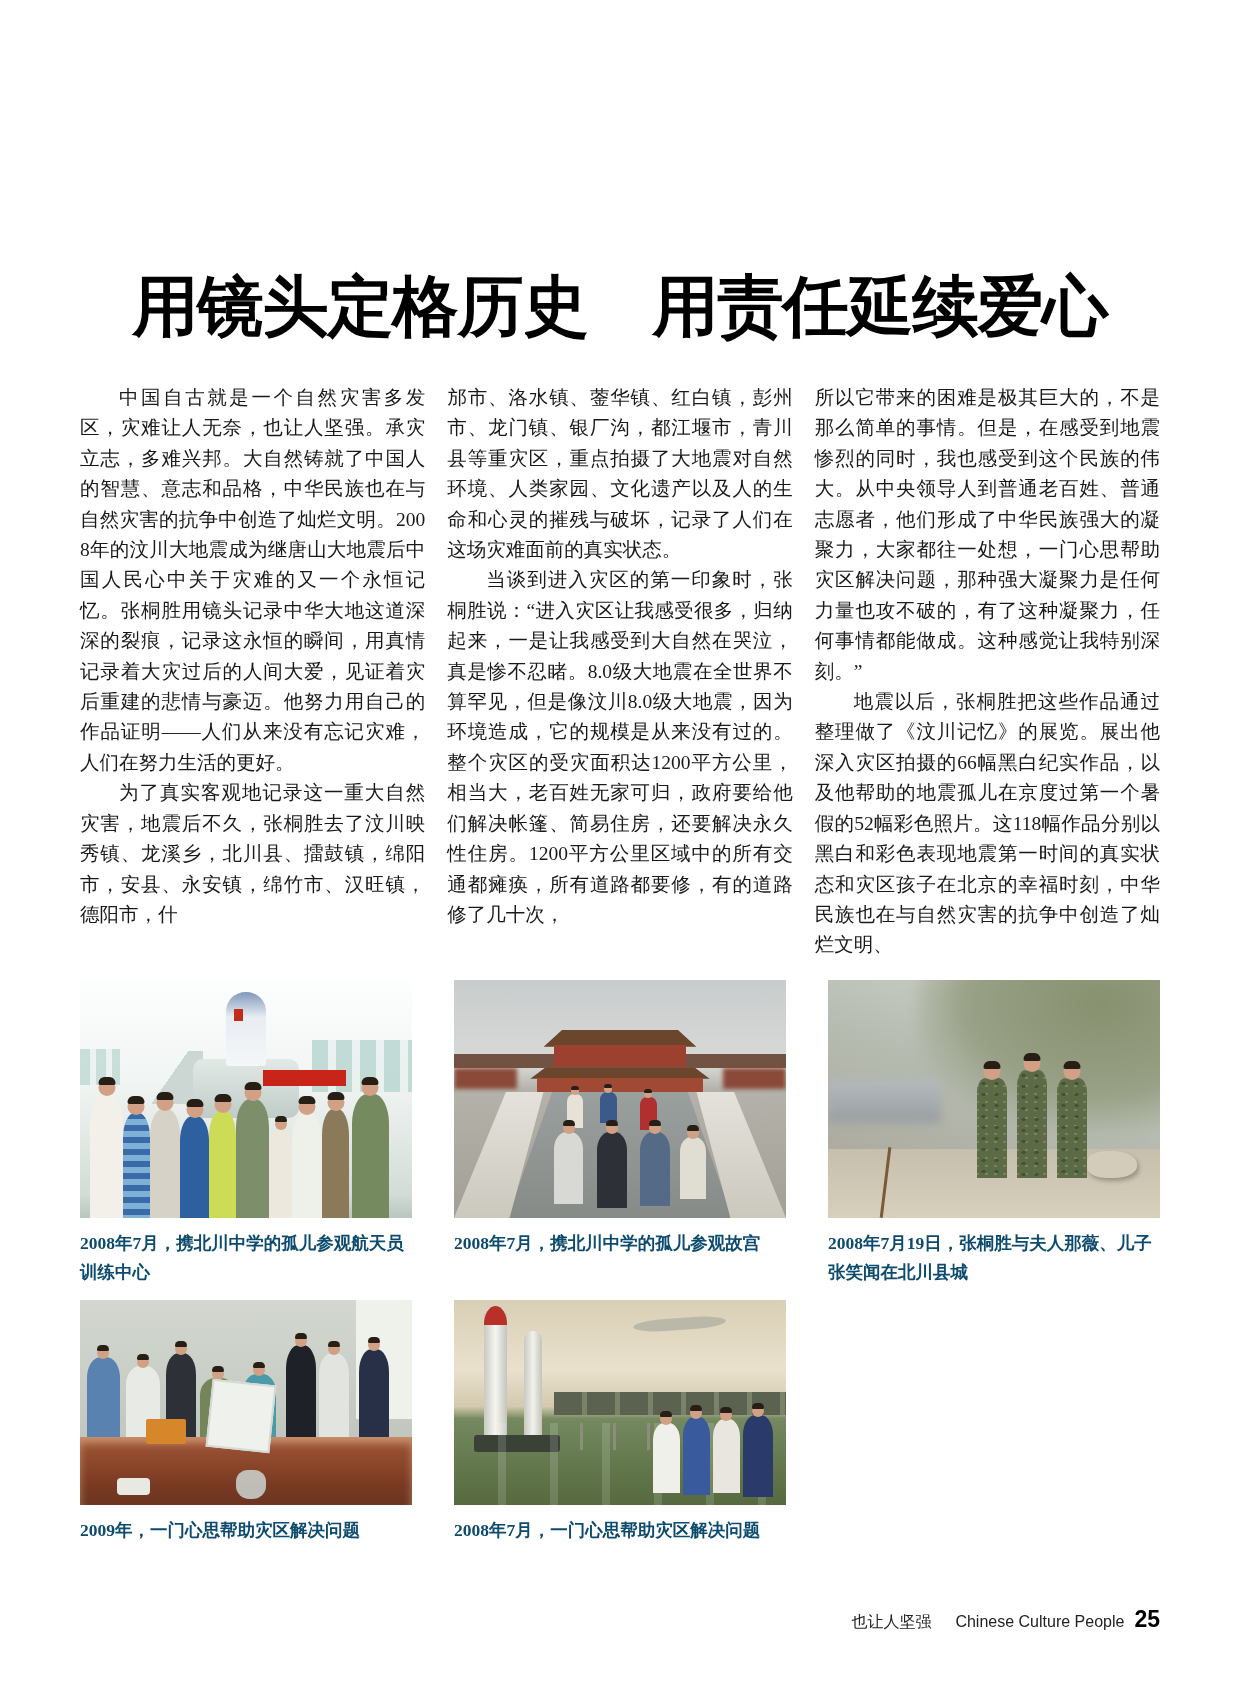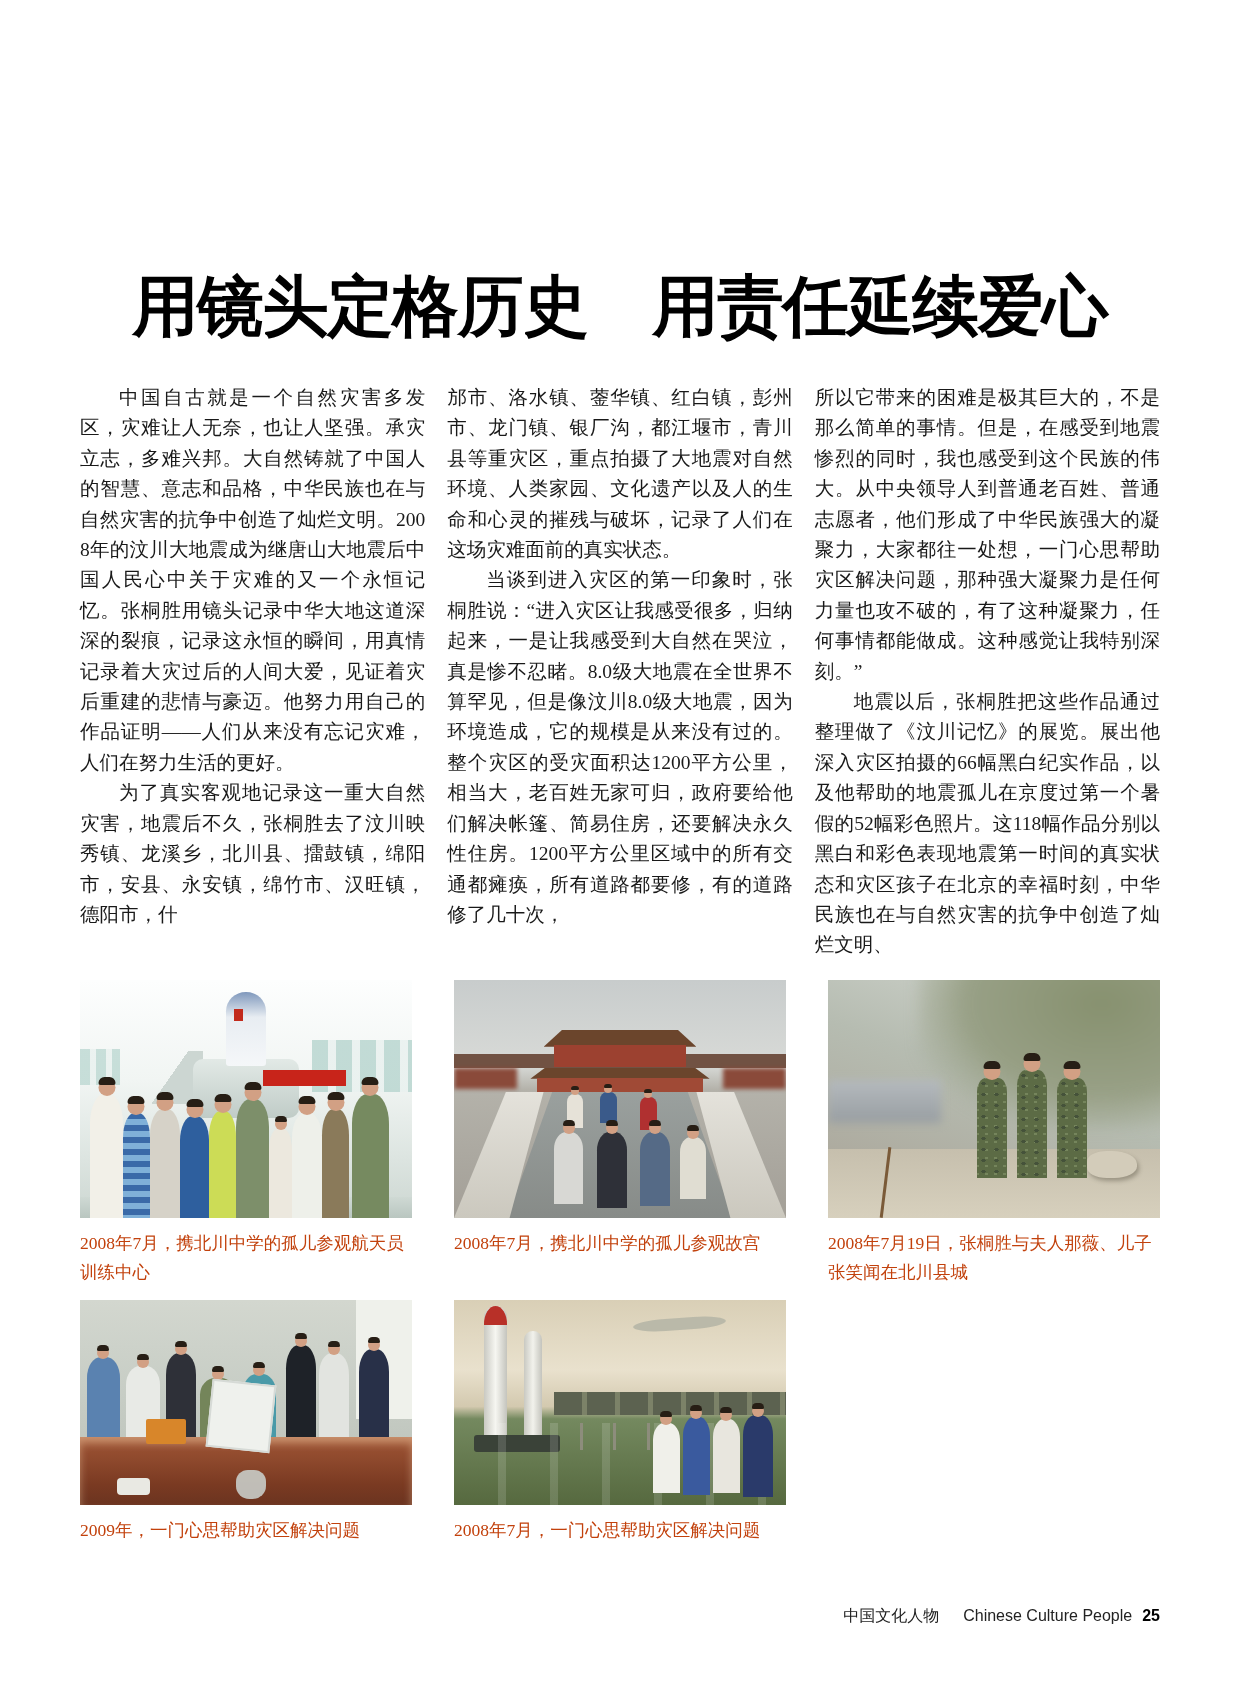--- a/index.html
+++ b/index.html
@@ -21,22 +21,22 @@
   
   .photos-row{position:absolute;left:80px;width:1080px;
     display:grid;grid-template-columns:repeat(3,1fr);column-gap:42px;}
   .row1{top:980px;}
   .row2{top:1300px;}
   figure{margin:0;}
   .photo{position:relative;width:100%;overflow:hidden;background:#ccc;}
   .row1 .photo{height:238px;}
   .row2 .photo{height:205px;}
   .photo *{position:absolute;}
-  .caption{margin-top:11px;font-size:17.5px;line-height:29px;color:#c2410c;
-    font-family:"Liberation Serif","DejaVu Serif",serif;}
+  .caption{margin-top:11px;font-size:17.5px;line-height:29px;color:#0c4a6e;
+    font-family:"Liberation Serif","DejaVu Serif",serif;font-weight:bold;}
 
   
   .fig{position:absolute;bottom:0;border-radius:42% 42% 6% 6%/24% 24% 0 0;}
   .fig::before{content:"";position:absolute;left:50%;transform:translateX(-50%);
     top:-15px;width:17px;height:17px;border-radius:50%;background:#d2a084;}
   .fig::after{content:"";position:absolute;left:50%;transform:translateX(-50%);
     top:-17px;width:17px;height:8px;border-radius:9px 9px 3px 3px;background:#271e15;}
   .fig.small::before{width:12px;height:12px;top:-10px;}
   .fig.small::after{width:12px;height:6px;top:-12px;}
   .fig.tiny::before{width:8px;height:8px;top:-7px;}
@@ -153,21 +153,21 @@
     border-radius:50%/70%;transform:rotate(-4deg);opacity:.9;}
   .p6 .base{left:6%;top:66%;width:26%;height:8%;background:#3a4238;border-radius:3px;}
   .p6 .post1,.p6 .post2,.p6 .post3{width:3px;height:13%;top:60%;background:#8d8d7c;}
   .p6 .post1{left:38%;} .p6 .post2{left:48%;} .p6 .post3{left:58%;}
   .p6 .gloss{left:0;bottom:0;width:100%;height:40%;
     background:repeating-linear-gradient(90deg,rgba(255,255,255,0) 0 44px,rgba(255,255,255,.14) 44px 52px);}
 
   
   .footer{position:absolute;top:1606px;right:80px;
     font-family:"Liberation Sans","DejaVu Sans",sans-serif;font-size:16px;color:#222;}
-  .footer .num{font-weight:700;font-size:16px;margin-left:10px;color:#000;}
+  .footer .num{font-weight:700;font-size:23px;margin-left:10px;color:#000;}
   .footer .en{margin-left:24px;}
 </style>
 </head>
 <body>
 
 <div class="page">
 
   <h1 class="headline">用镜头定格历史　用责任延续爱心</h1>
 
   <div class="columns">
@@ -288,16 +288,16 @@
         <div class="fig small" style="left:60%;bottom:6%;width:8%;height:34%;background:#f0f0ea;"></div>
         <div class="fig small" style="left:69%;bottom:5%;width:8%;height:38%;background:#3a5a9e;"></div>
         <div class="fig small" style="left:78%;bottom:6%;width:8%;height:36%;background:#e8e6de;"></div>
         <div class="fig small" style="left:87%;bottom:4%;width:9%;height:40%;background:#2a3a6a;"></div>
       </div>
       <figcaption class="caption">2008年7月，一门心思帮助灾区解决问题</figcaption>
     </figure>
   </div>
 
   <div class="footer">
-    <span class="cn">中国文化人物</span><span class="en">Chinese Culture People</span><span class="num">25</span>
+    <span class="cn">也让人坚强</span><span class="en">Chinese Culture People</span><span class="num">25</span>
   </div>
 
 </div>
 
 </body></html>

